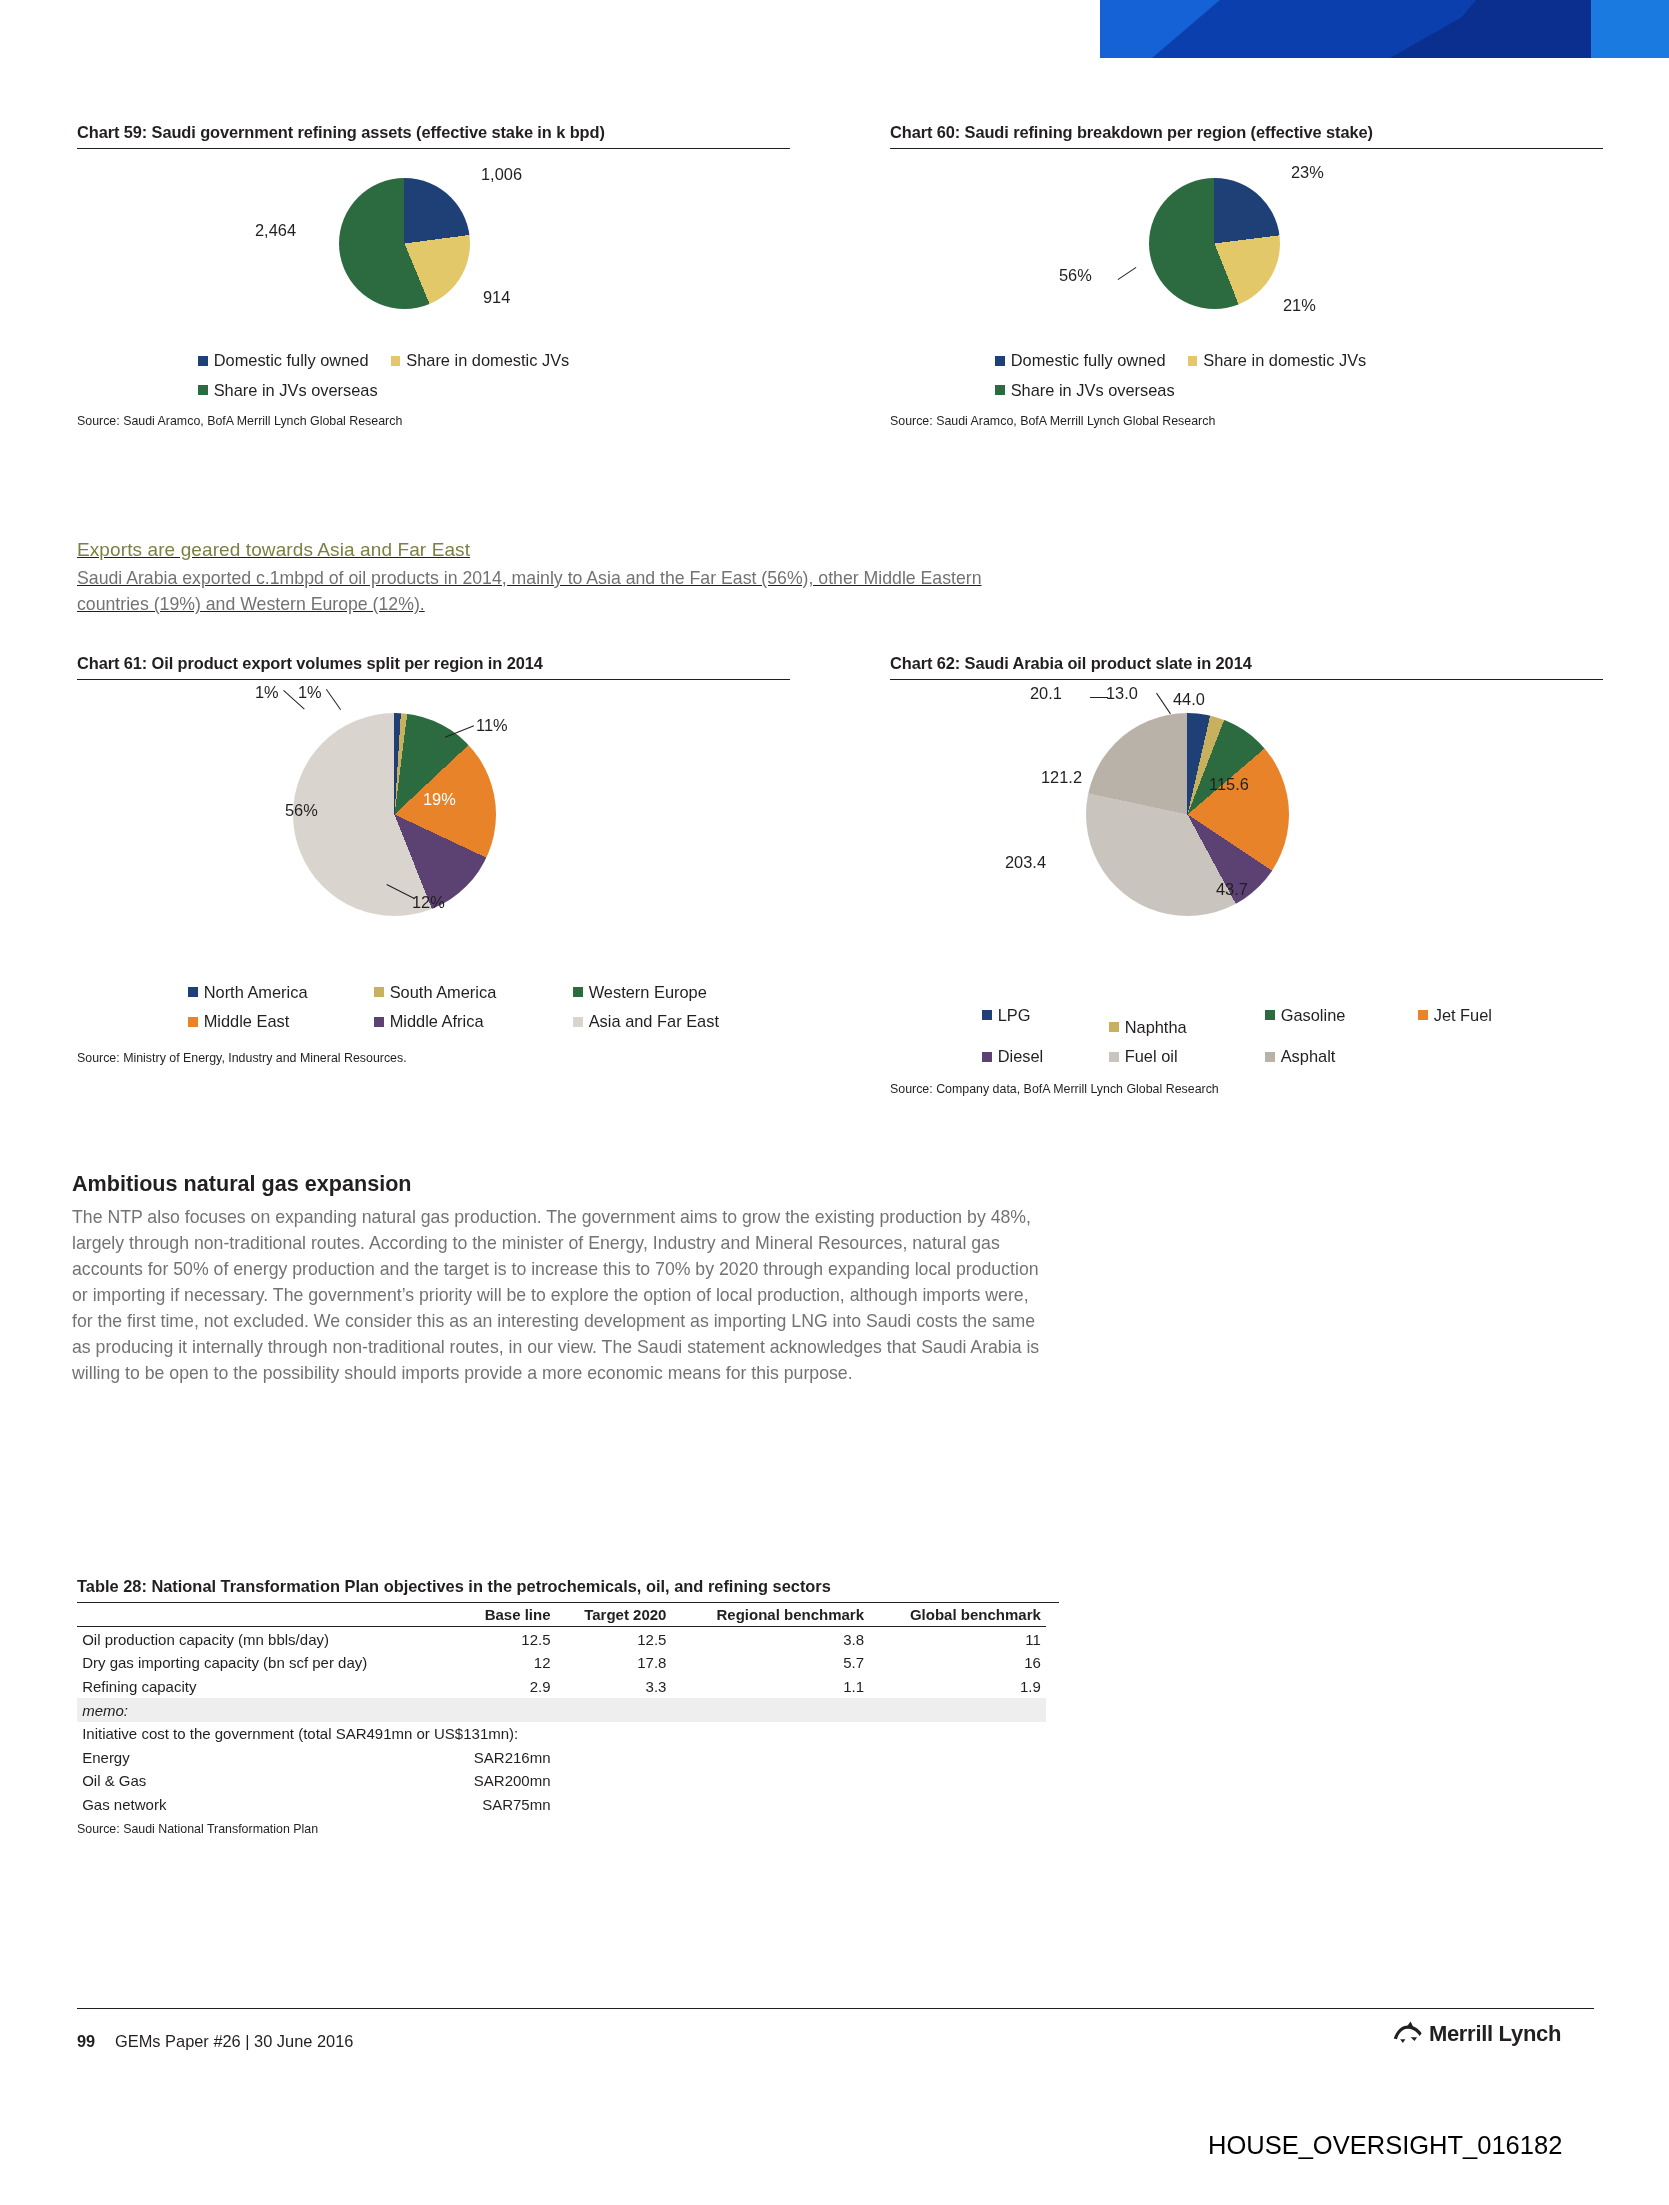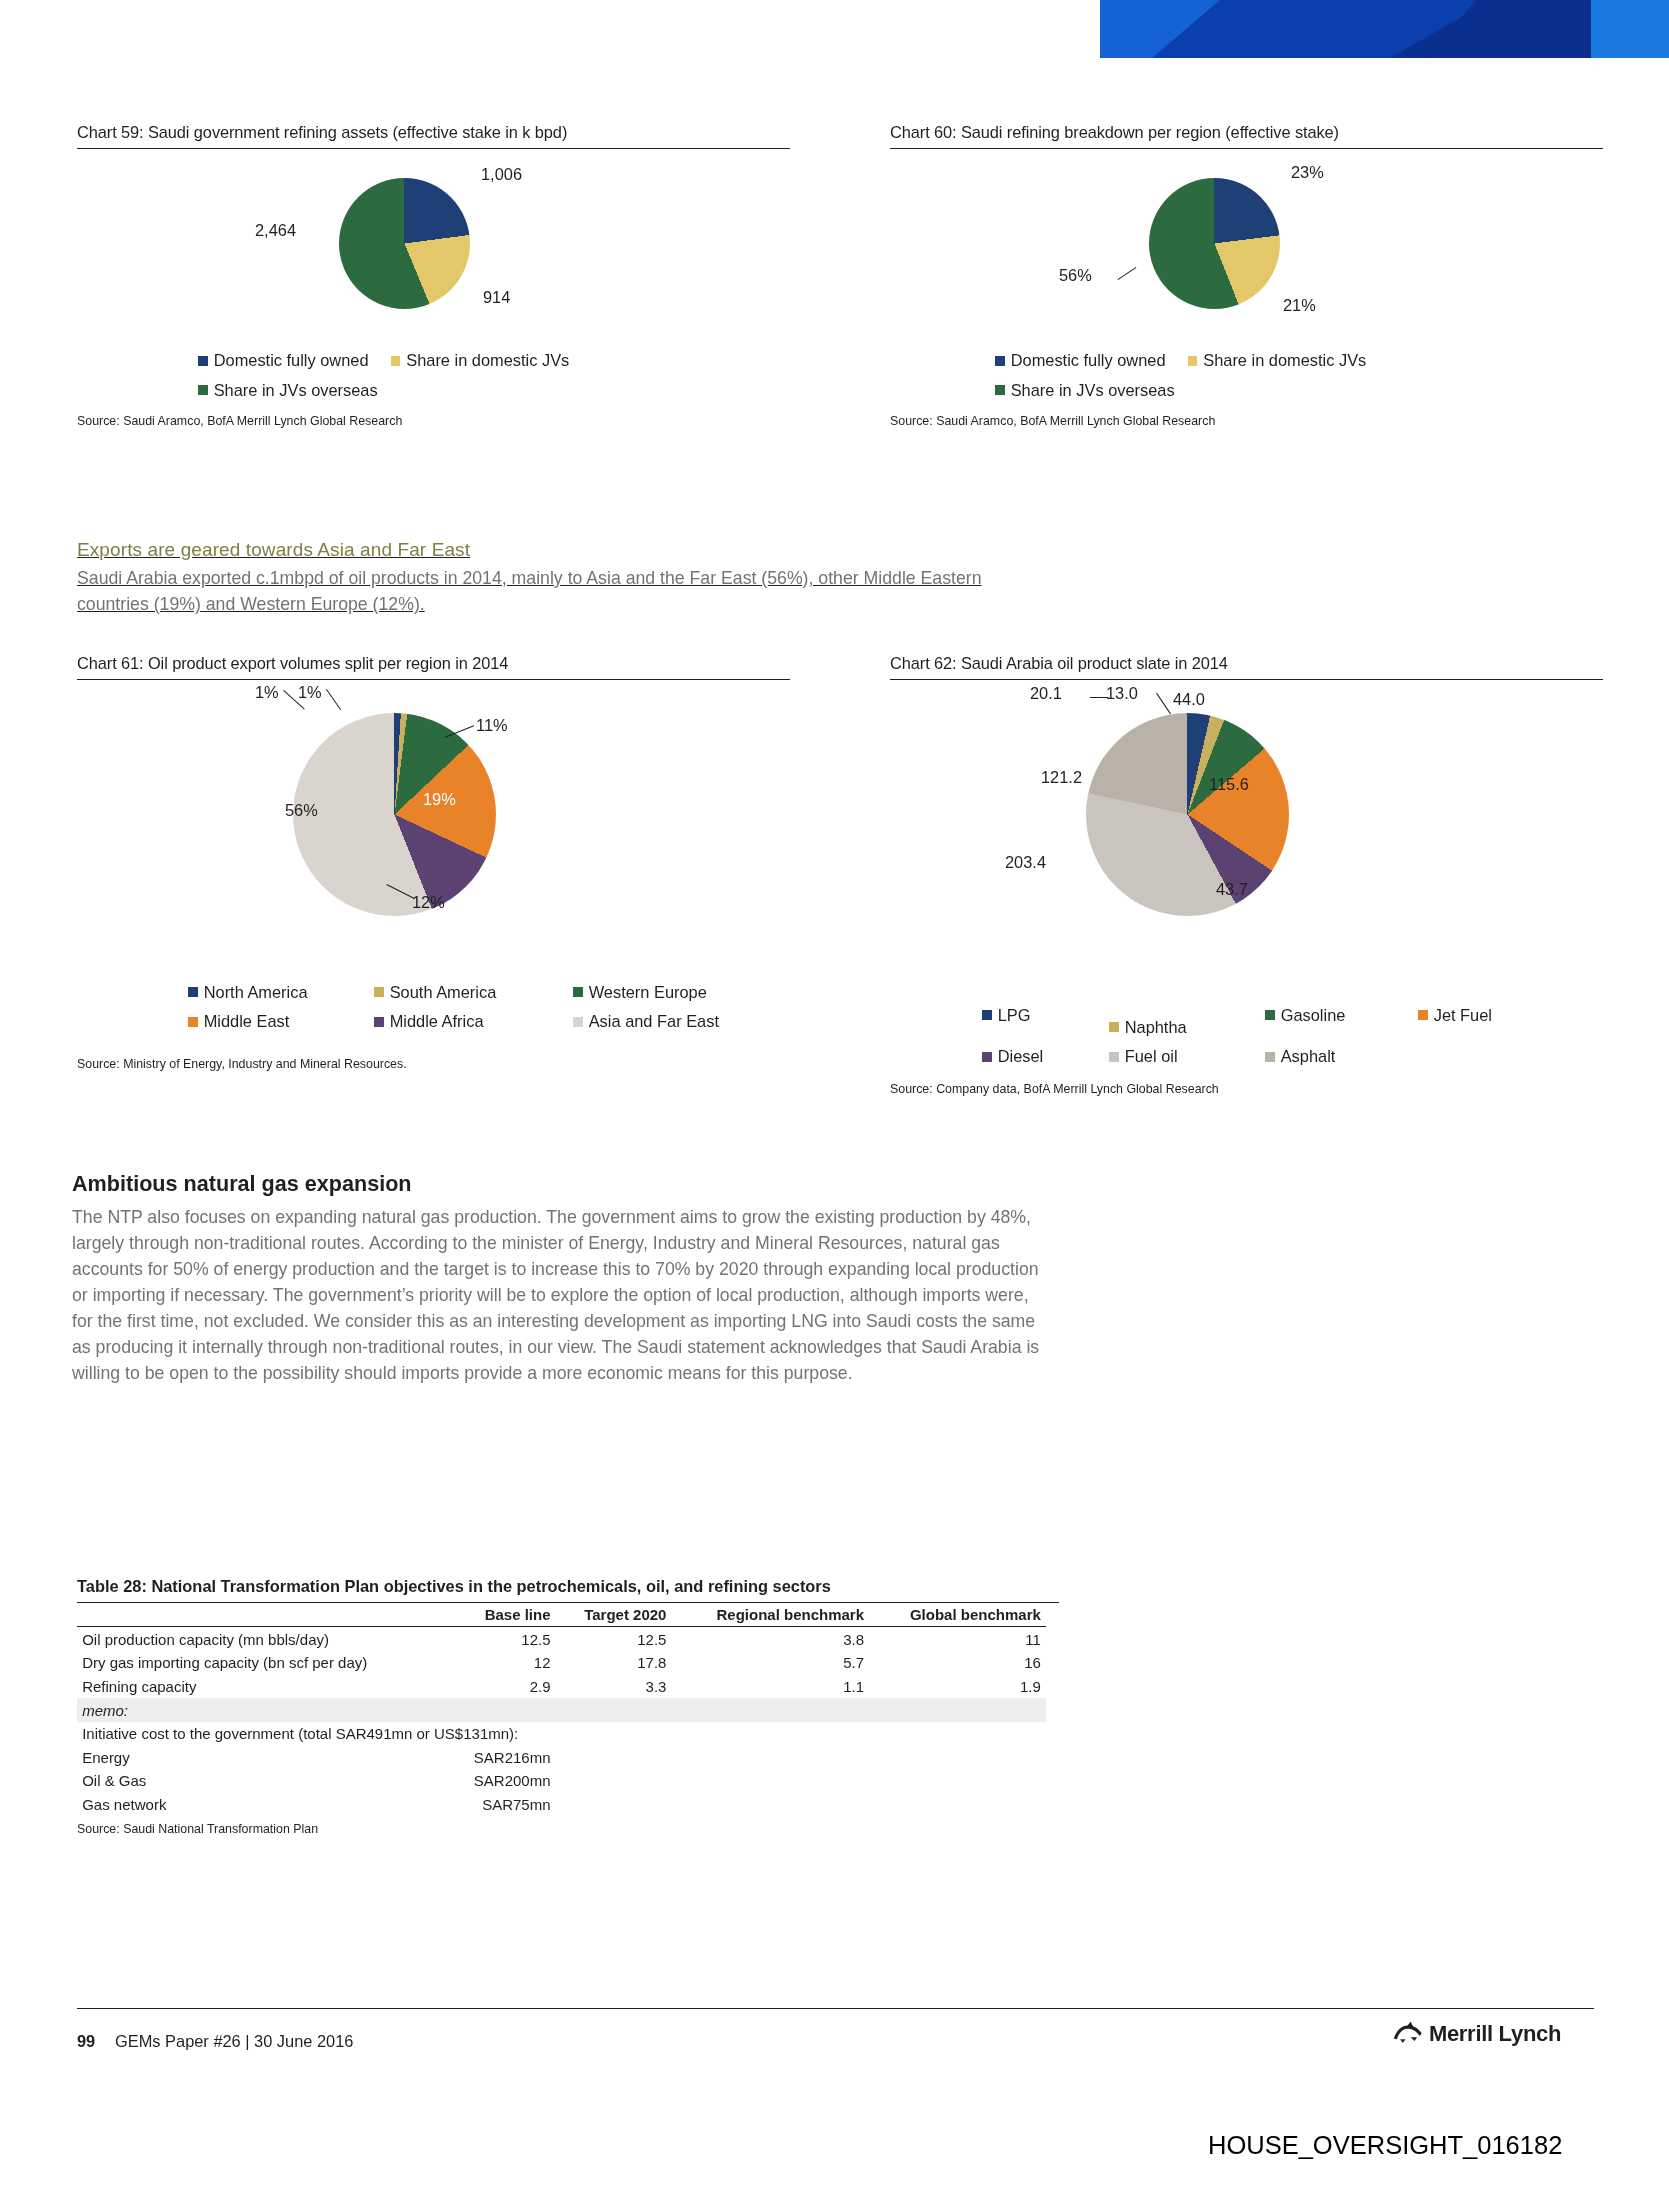--- a/index.html
+++ b/index.html
@@ -16,21 +16,21 @@
   .banner .blue-block { position:absolute; top:0; height:58px; }
 
   
   .page { position:absolute; left:0; top:58px; width:1669px; }
 
   .col-left  { position:absolute; left:77px;  width:713px; }
   .col-right { position:absolute; left:890px; width:713px; }
 
   
   .chart-title {
-    font-size:16.4px; font-weight:normal; color:#231f20;
+    font-size:16.4px; font-weight:bold; color:#231f20;
     border-bottom:1px solid #231f20;
     padding-bottom:5.9px;
     letter-spacing:-0.1px;
   }
   .source {
     font-size:12.4px; color:#231f20; margin-top:3.9px;
   }
 
   
   .pie-wrap { position:relative; }
@@ -201,21 +201,21 @@
       <div class="item" style="width:177px;">
         <span class="sw" style="background:#5b4272;"></span>
         <span>Middle Africa</span>
       </div>
       <div class="item">
         <span class="sw" style="background:#d9d4cd;"></span>
         <span>Asia and Far East</span>
       </div>
     </div>
 
-    <div class="source" style="margin-top:15px;">Source: Ministry of Energy, Industry and Mineral Resources.</div>
+    <div class="source" style="margin-top:9px;">Source: Ministry of Energy, Industry and Mineral Resources.</div>
   </div>
 
   <div class="col-right" style="top:596px;">
     <div class="chart-title">Chart 62: Saudi Arabia oil product slate in 2014</div>
 
     <div class="pie-wrap" style="height:327px;">
 
       <div class="pie" style="left:196px; top:33px; width:203px; height:203px;
                   background:conic-gradient(
                     #1f3f77 0deg 12.9deg,

